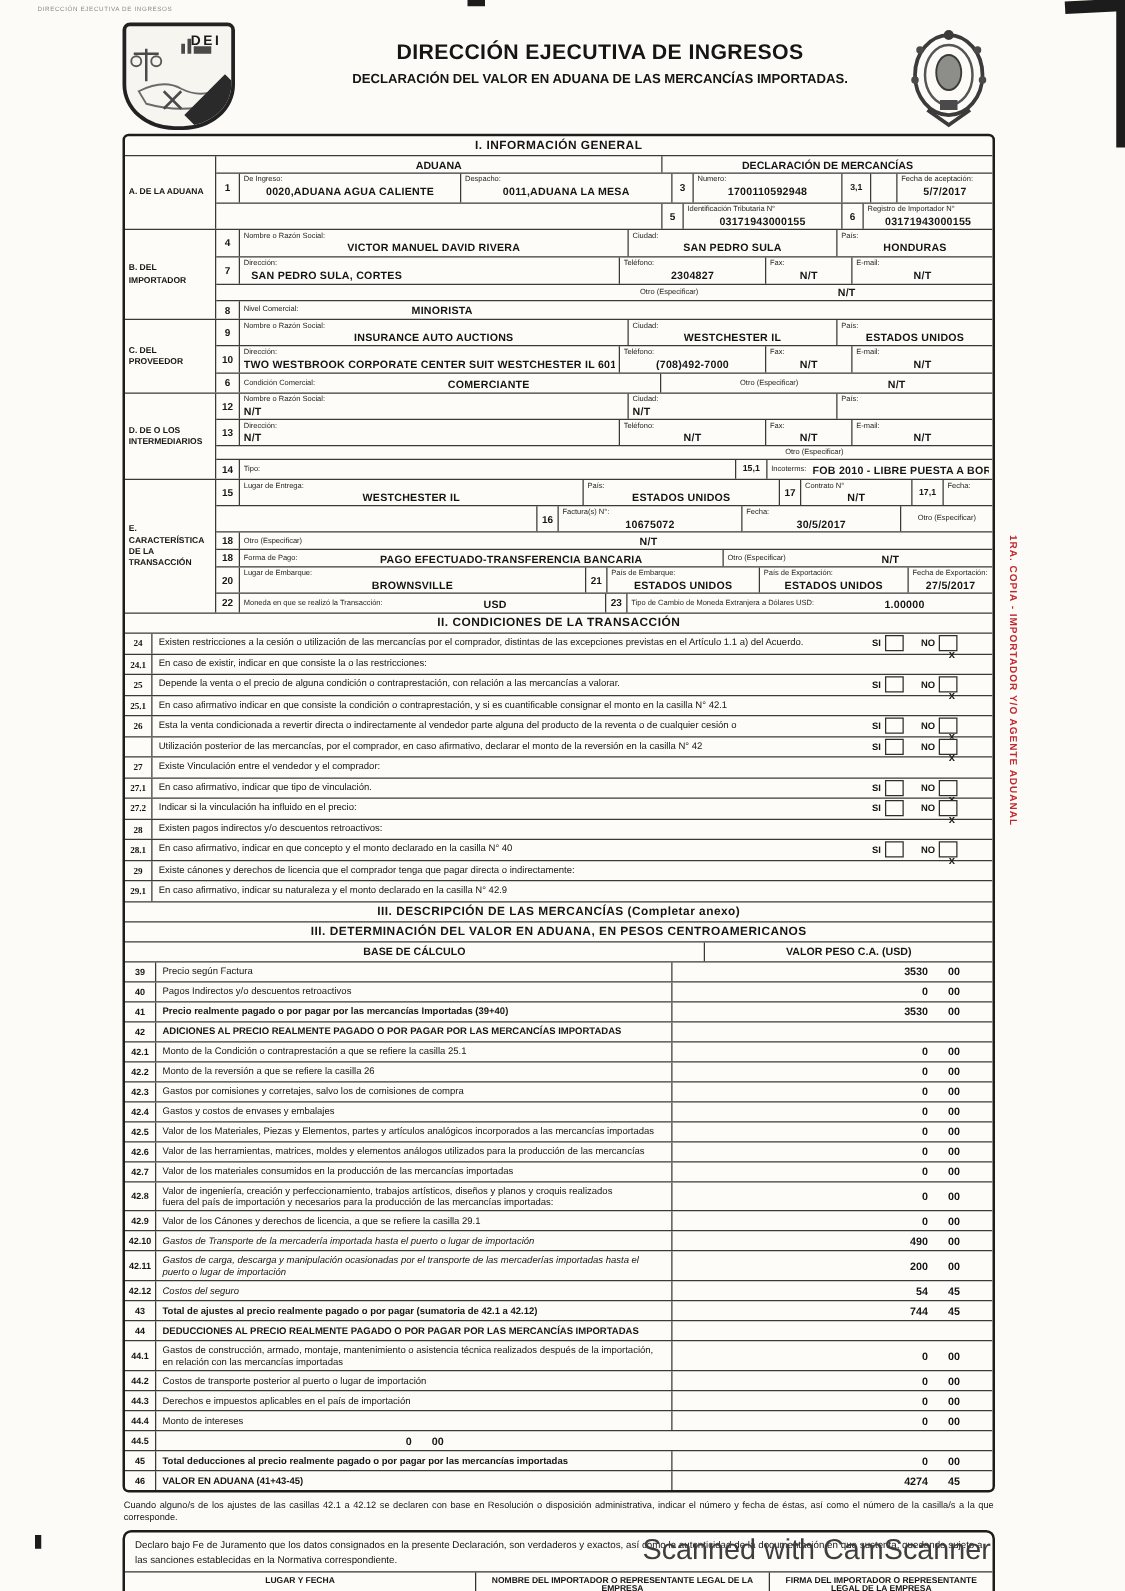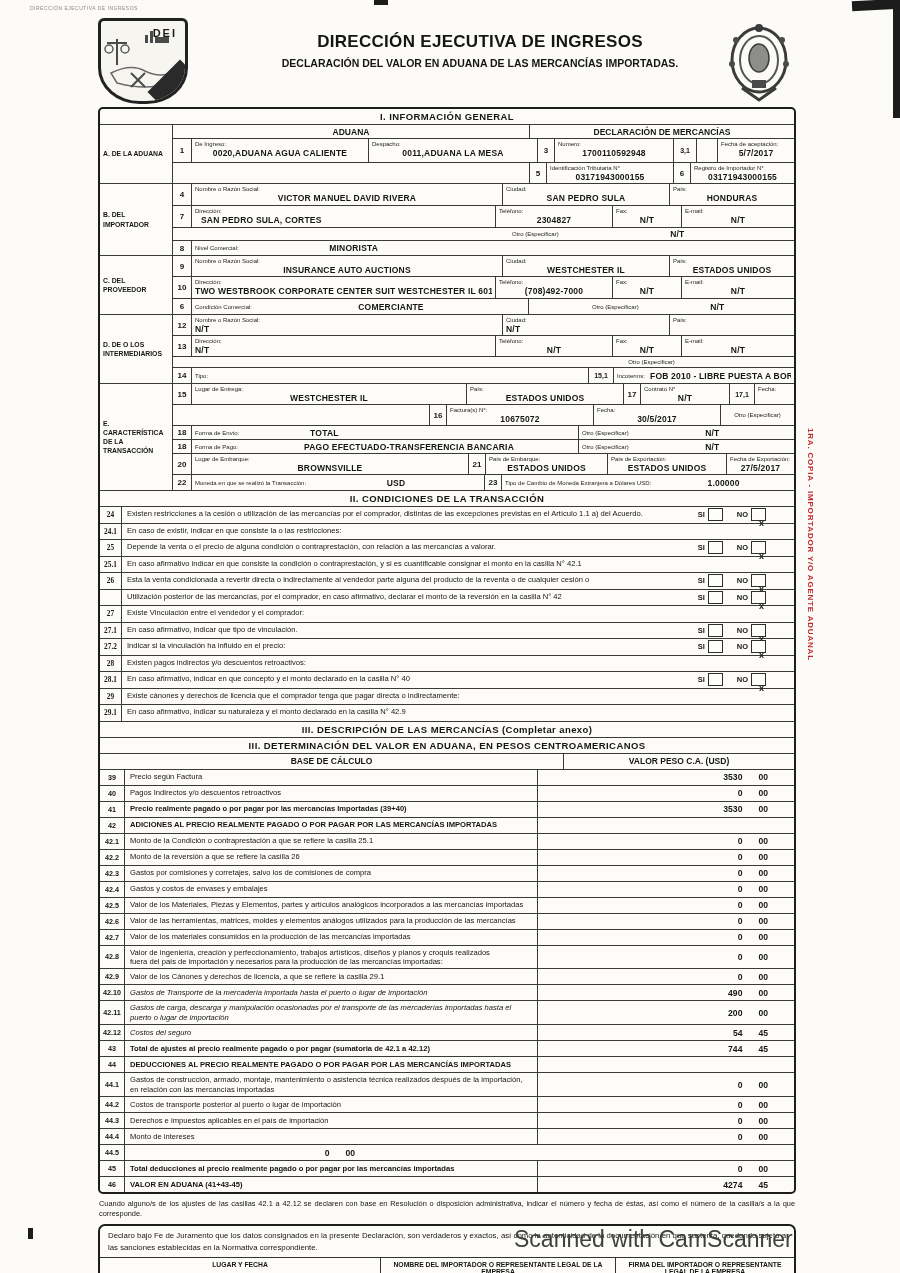--- a/index.html
+++ b/index.html
@@ -370,24 +370,20 @@
             <div class="c" style="width:120px;flex:none;">
               <span class="ml">Fecha:</span>
               <span class="v">30/5/2017</span>
             </div>
             <div class="c inl" style="flex:1;justify-content:center;">
               <span class="ml">Otro (Especificar)</span>
             </div>
           </div>
           <div class="frow" style="min-height:13px;">
             <div class="n">18</div>
-            <div class="c inl" style="width:380px;flex:none;">
-              <span class="ml">Forma de Envío:</span>
-              <span class="v" style="flex:none;width:160px;">TOTAL</span>
-            </div>
             <div class="c inl" style="flex:1;">
               <span class="ml">Otro (Especificar)</span>
               <span class="v">N/T</span>
             </div>
           </div>
           <div class="frow" style="min-height:13px;">
             <div class="n">18</div>
             <div class="c inl" style="width:380px;flex:none;">
               <span class="ml">Forma de Pago:</span>
               <span class="v">PAGO EFECTUADO-TRANSFERENCIA BANCARIA</span>

